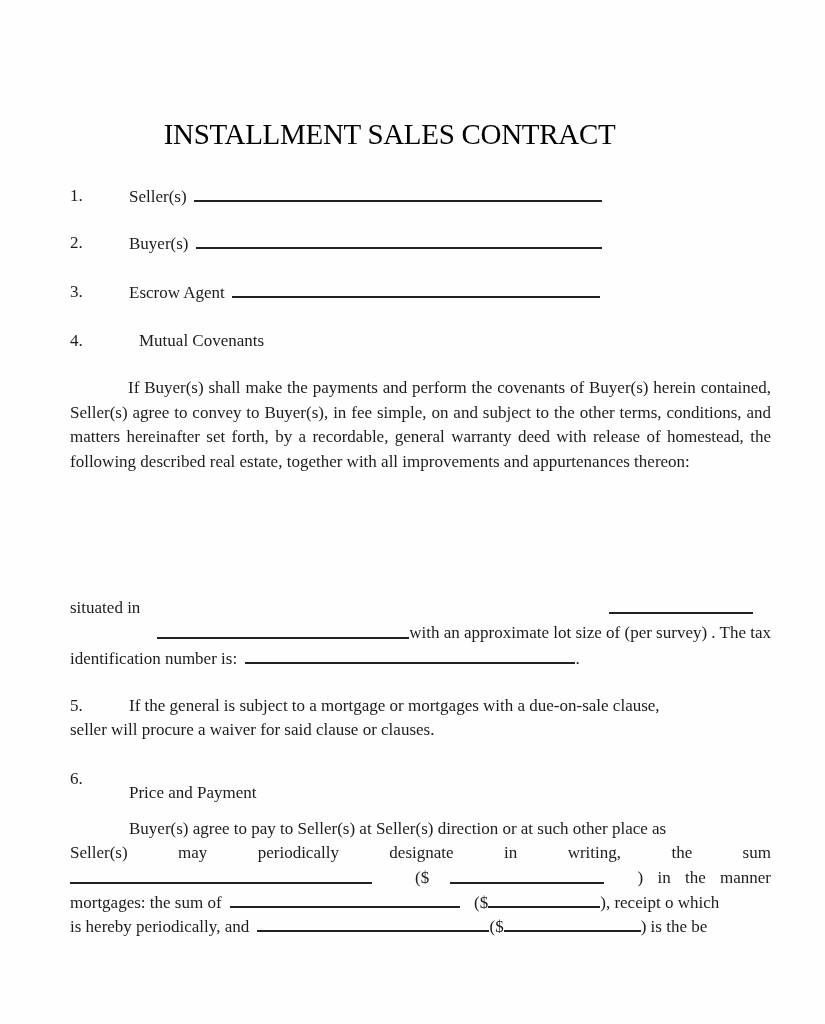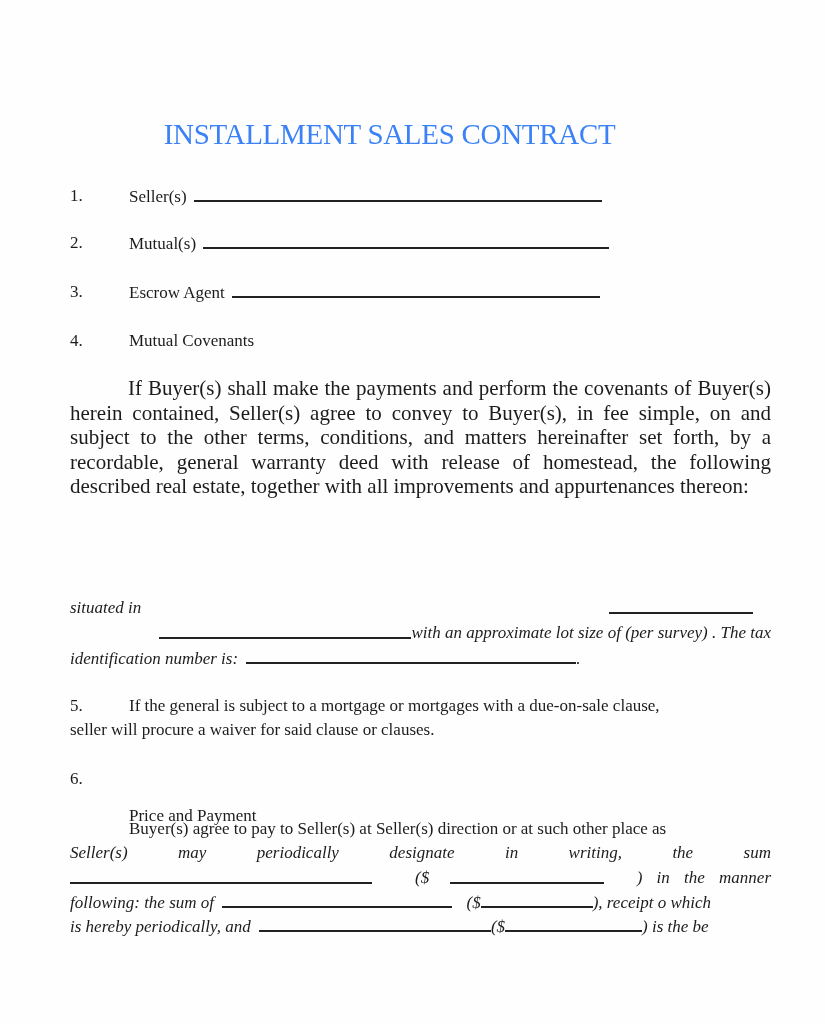--- a/index.html
+++ b/index.html
@@ -3,57 +3,57 @@
 <meta charset="utf-8">
 <style>
   html, body { margin: 0; padding: 0; }
   body {
     width: 825px; height: 1024px; background: #fefefe; position: relative; overflow: hidden;
     font-family: "Liberation Serif", "DejaVu Serif", serif; color: #1c1c1c;
   }
   .abs { position: absolute; white-space: nowrap; }
   .title {
     left: 0; width: 779px; top: 118px; text-align: center;
-    font-size: 29px; letter-spacing: -0.3px; color: #3b82f6;
+    font-size: 29px; letter-spacing: -0.3px; color: #000000;
   }
   .t { font-size: 17px; line-height: 20px; }
   .num { left: 70px; }
   .blank { display: inline-block; border-bottom: 2px solid #222; height: 14px; vertical-align: baseline; }
   .just { display: flex; justify-content: space-between; width: 701px; }
-  .para { left: 70px; width: 701px; white-space: normal; text-align: justify; font-size: 21px; line-height: 24.5px; }
+  .para { left: 70px; width: 701px; white-space: normal; text-align: justify; font-size: 17px; line-height: 24.5px; }
   .para .indent { display: inline-block; width: 58px; }
-  .line { left: 70px; width: 701px; font-style: italic; }
+  .line { left: 70px; width: 701px; }
 </style>
 </head>
 <body>
 
 <div>
 
   <div class="abs title">INSTALLMENT SALES CONTRACT</div>
 
   <div class="abs t num" style="top:186px;">1.</div>
   <div class="abs t" style="left:129px; top:186px;">
     <span>Seller(s)</span>
     <span class="blank" style="width:408px; margin-left:3px;"></span>
   </div>
 
   <div class="abs t num" style="top:233px;">2.</div>
   <div class="abs t" style="left:129px; top:233px;">
-    <span>Mutual(s)</span>
+    <span>Buyer(s)</span>
     <span class="blank" style="width:406px; margin-left:3px;"></span>
   </div>
 
   <div class="abs t num" style="top:282px;">3.</div>
   <div class="abs t" style="left:129px; top:282px;">
     <span>Escrow Agent</span>
     <span class="blank" style="width:368px; margin-left:3px;"></span>
   </div>
 
   <div class="abs t num" style="top:331px;">4.</div>
-  <div class="abs t" style="left:129px; top:331px;">Mutual Covenants</div>
+  <div class="abs t" style="left:139px; top:331px;">Mutual Covenants</div>
 
   <div class="abs para" style="top:376px;"><span class="indent"></span><span>If Buyer(s) shall make the payments and perform the covenants of Buyer(s) herein contained, Seller(s) agree to convey to Buyer(s), in fee simple, on and subject to the other terms, conditions, and matters hereinafter set forth, by a recordable, general warranty deed with release of homestead, the following described real estate, together with all improvements and appurtenances thereon:</span></div>
 
   <div class="abs t line just" style="top:598px;">
     <span>situated in</span>
     <span class="blank" style="width:144px; margin:0 18px 0 10px;"></span>
   </div>
   <div class="abs t line" style="top:623px; display:flex; justify-content:flex-end;">
     <span class="blank" style="width:252px;"></span>
     <span>with an approximate lot size of (per survey) . The tax</span>
@@ -61,41 +61,41 @@
   <div class="abs t line" style="top:648px;">
     <span>identification number is:</span>
     <span class="blank" style="width:330px; margin-left:4px;"></span><span>.</span>
   </div>
 
   <div class="abs t num" style="top:696px;">5.</div>
   <div class="abs t" style="left:129px; top:696px;">If the general is subject to a mortgage or mortgages with a due-on-sale clause,</div>
   <div class="abs t" style="left:70px; top:720px;">seller will procure a waiver for said clause or clauses.</div>
 
   <div class="abs t num" style="top:769px;">6.</div>
-  <div class="abs t" style="left:129px; top:806px;">Price and Payment</div>
+  <div class="abs t" style="left:129px; top:783px;">Price and Payment</div>
 
   <div class="abs t" style="left:129px; top:819px;">Buyer(s) agree to pay to Seller(s) at Seller(s) direction or at such other place as</div>
   <div class="abs t line just" style="top:843px;">
     <span>Seller(s)</span>
     <span>may</span>
     <span>periodically</span>
     <span>designate</span>
     <span>in</span>
     <span>writing,</span>
     <span>the</span>
     <span>sum</span>
   </div>
   <div class="abs t line" style="top:868px;">
     <span class="blank" style="width:302px;"></span>
     <span style="position:absolute; left:345px;">($</span>
     <span class="blank" style="position:absolute; left:380px; top:0; width:154px;"></span>
     <span style="position:absolute; right:0; word-spacing:10px;">) in the manner</span>
   </div>
   <div class="abs t line" style="top:892px;">
-    <span>following: the sum of</span>
+    <span>mortgages: the sum of</span>
     <span class="blank" style="width:230px; margin-left:4px;"></span>
     <span style="margin-left:10px;">($</span><span class="blank" style="width:112px;"></span><span>), receipt o which</span>
   </div>
   <div class="abs t line" style="top:916px;">
     <span>is hereby periodically, and</span>
     <span class="blank" style="width:232px; margin-left:4px;"></span><span>($</span><span class="blank" style="width:137px;"></span><span>) is the be</span>
   </div>
 
 </div>
 

